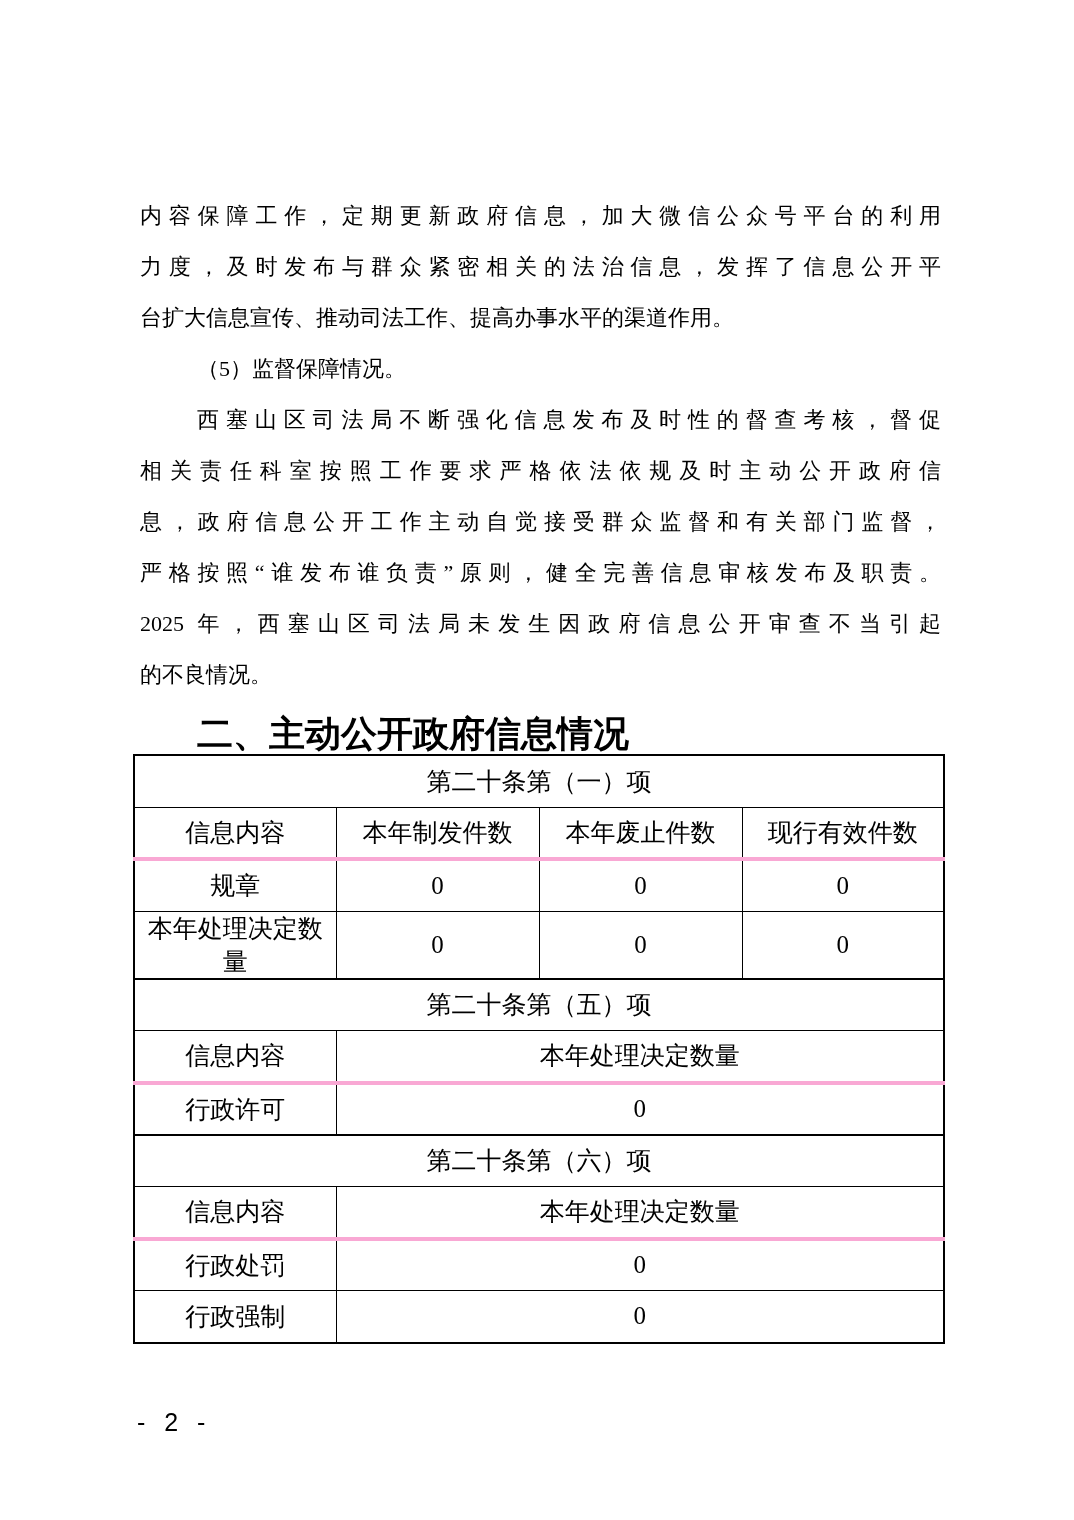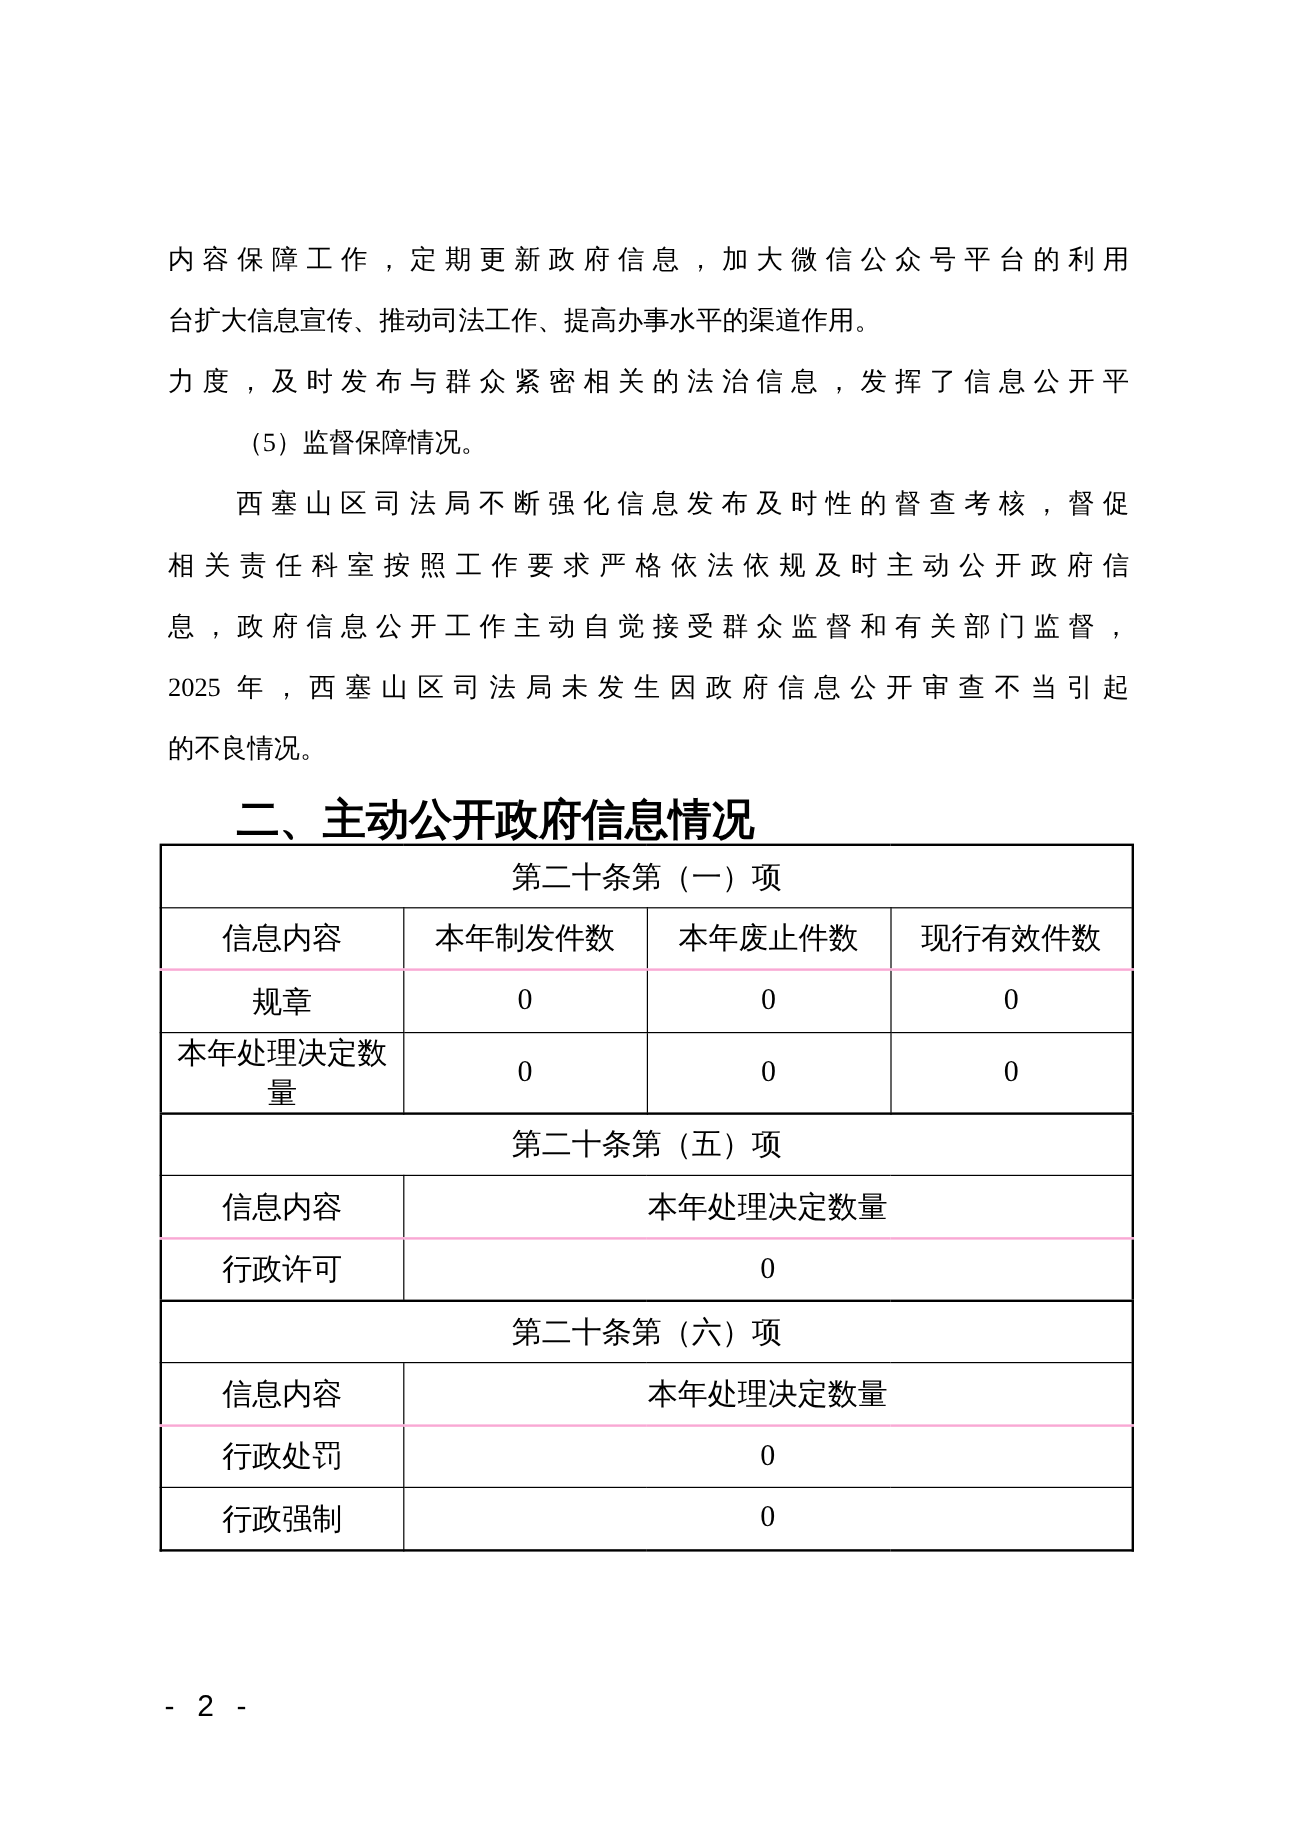--- a/index.html
+++ b/index.html
@@ -58,51 +58,52 @@
     vertical-align:middle;
     font-size:25px;
     color:#000000;
     padding:0 4px;
   }
   table.disclosure col.c1 { width:202px; }
   table.disclosure col.c2 { width:203px; }
   table.disclosure col.c3 { width:203px; }
   table.disclosure col.c4 { width:202px; }
   tr.sec td { border-top:2px solid #000000; }
-  tr.cols td { border-bottom:2px solid #f9a8d4; }
+  tr.cols td { border-bottom:4px solid #f9a8d4; }
   .footer {
     position:absolute;
     left:137px;
     top:1408px;
     font-size:25px;
     letter-spacing:6px;
     color:#000000;
     font-family:"Liberation Sans","DejaVu Sans",sans-serif;
   }
 </style>
 </head>
 <body>
 
 <div class="page">
   <div class="content">
 
     <div class="para">
       <div class="line">内容保障工作，定期更新政府信息，加大微信公众号平台的利用</div>
+      <div class="line">力度，及时发布与群众紧密相关的法治信息，发挥了信息公开平</div>
       <div class="line last">台扩大信息宣传、推动司法工作、提高办事水平的渠道作用。</div>
-      <div class="line">力度，及时发布与群众紧密相关的法治信息，发挥了信息公开平</div>
     </div>
 
     <div class="para">
       <div class="line ind last">（5）监督保障情况。</div>
     </div>
 
     <div class="para">
       <div class="line ind">西塞山区司法局不断强化信息发布及时性的督查考核，督促</div>
       <div class="line">相关责任科室按照工作要求严格依法依规及时主动公开政府信</div>
       <div class="line">息，政府信息公开工作主动自觉接受群众监督和有关部门监督，</div>
+      <div class="line">严格按照“谁发布谁负责”原则，健全完善信息审核发布及职责。</div>
       <div class="line">2025 年，西塞山区司法局未发生因政府信息公开审查不当引起</div>
       <div class="line last">的不良情况。</div>
     </div>
 
     <div class="heading">二、主动公开政府信息情况</div>
 
     <table class="disclosure">
       <colgroup>
         <col class="c1">
           <col class="c2">

